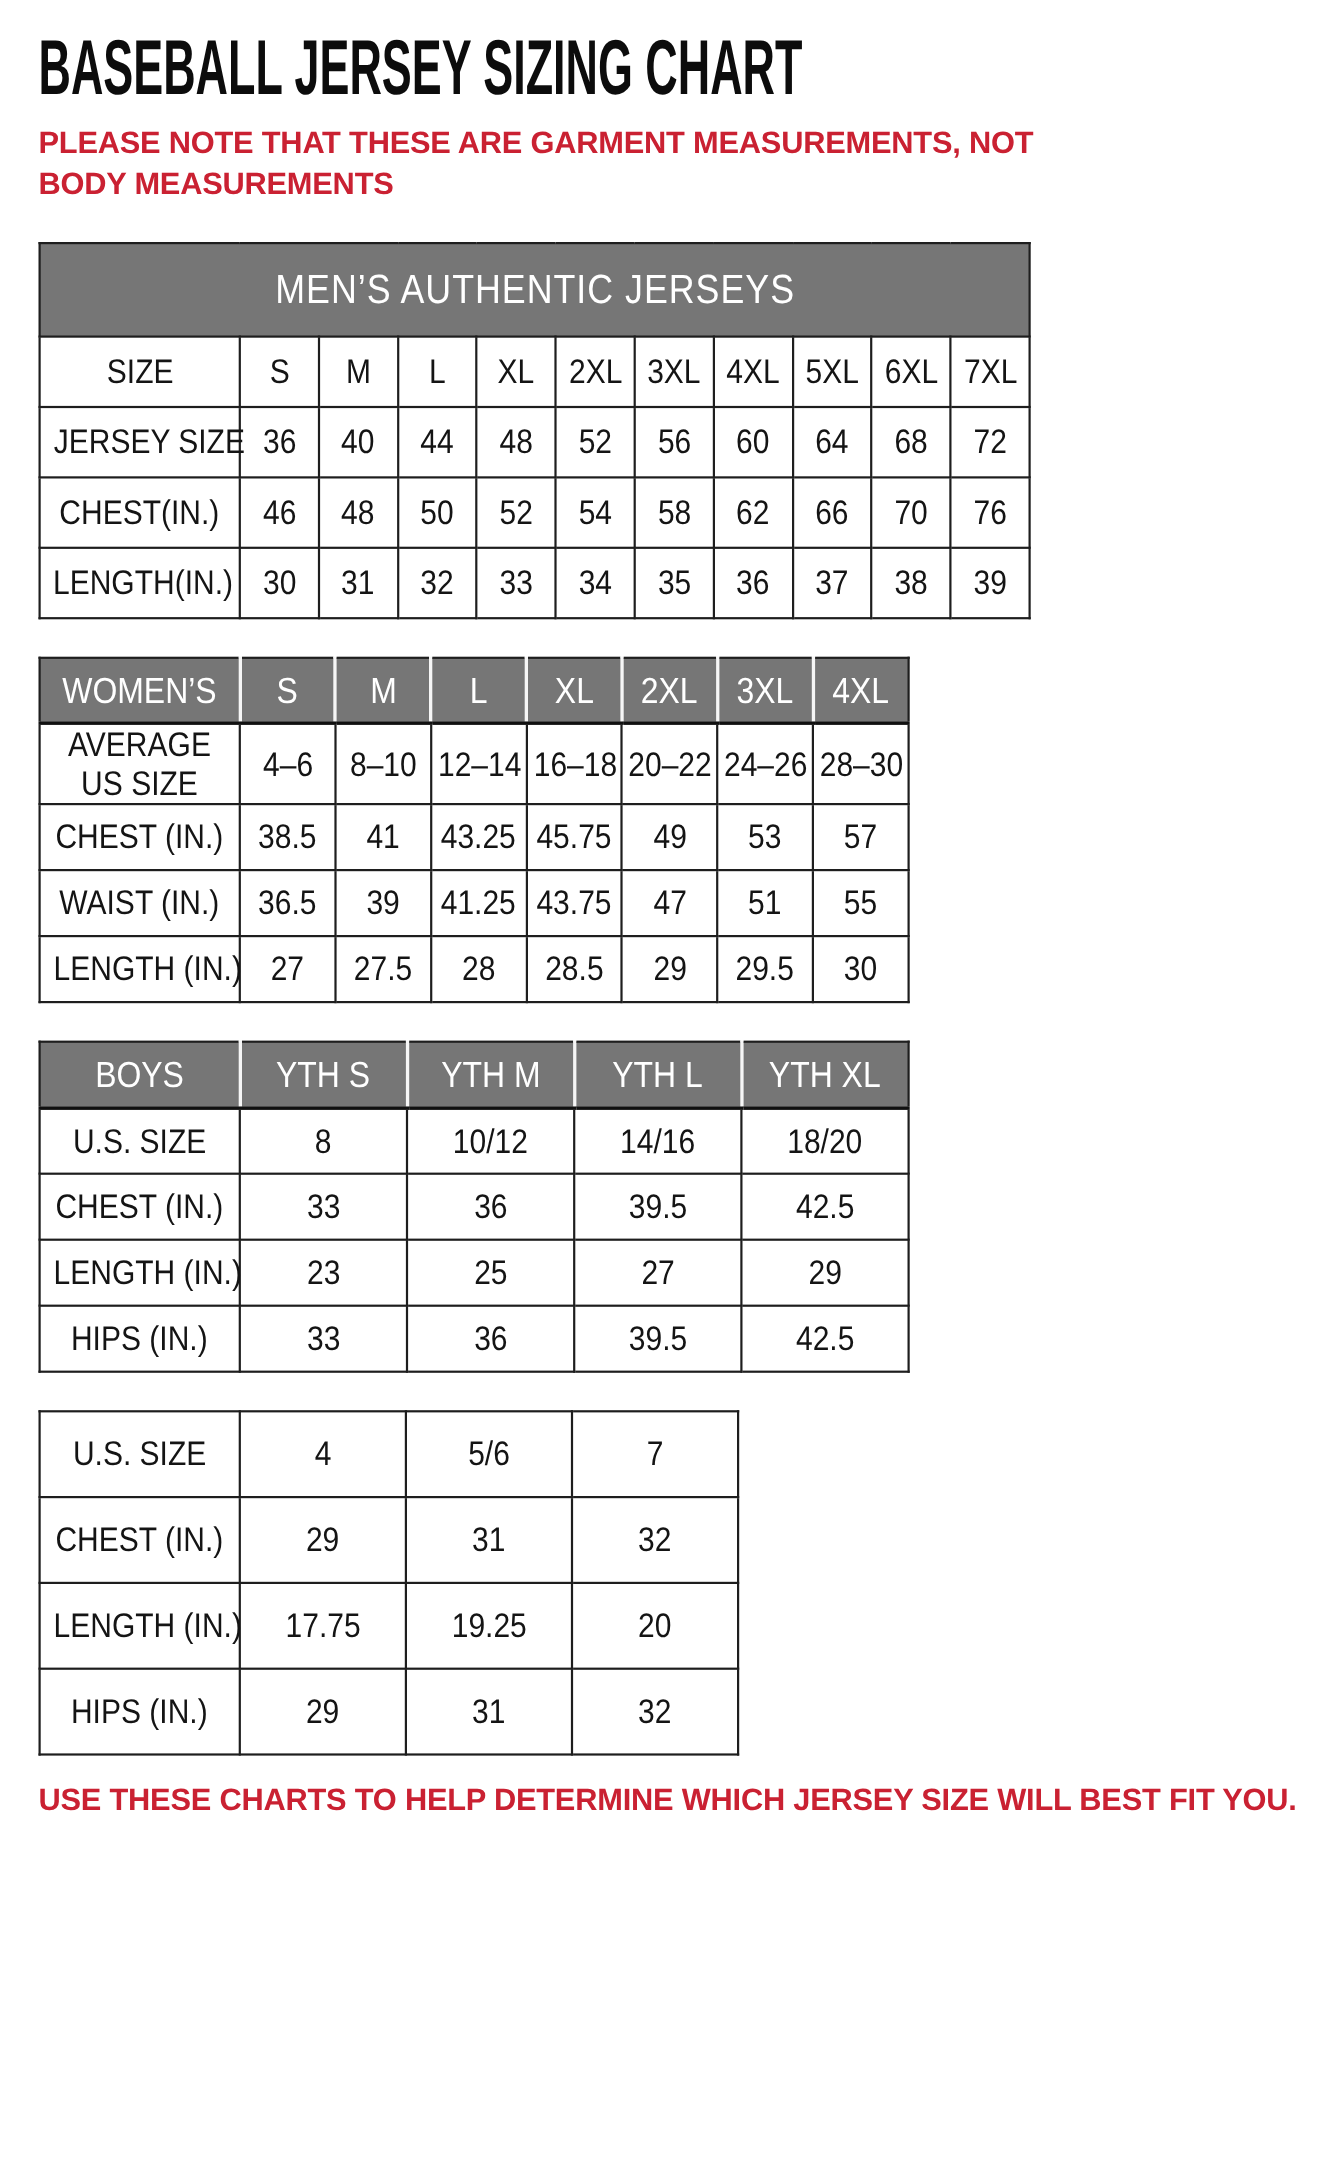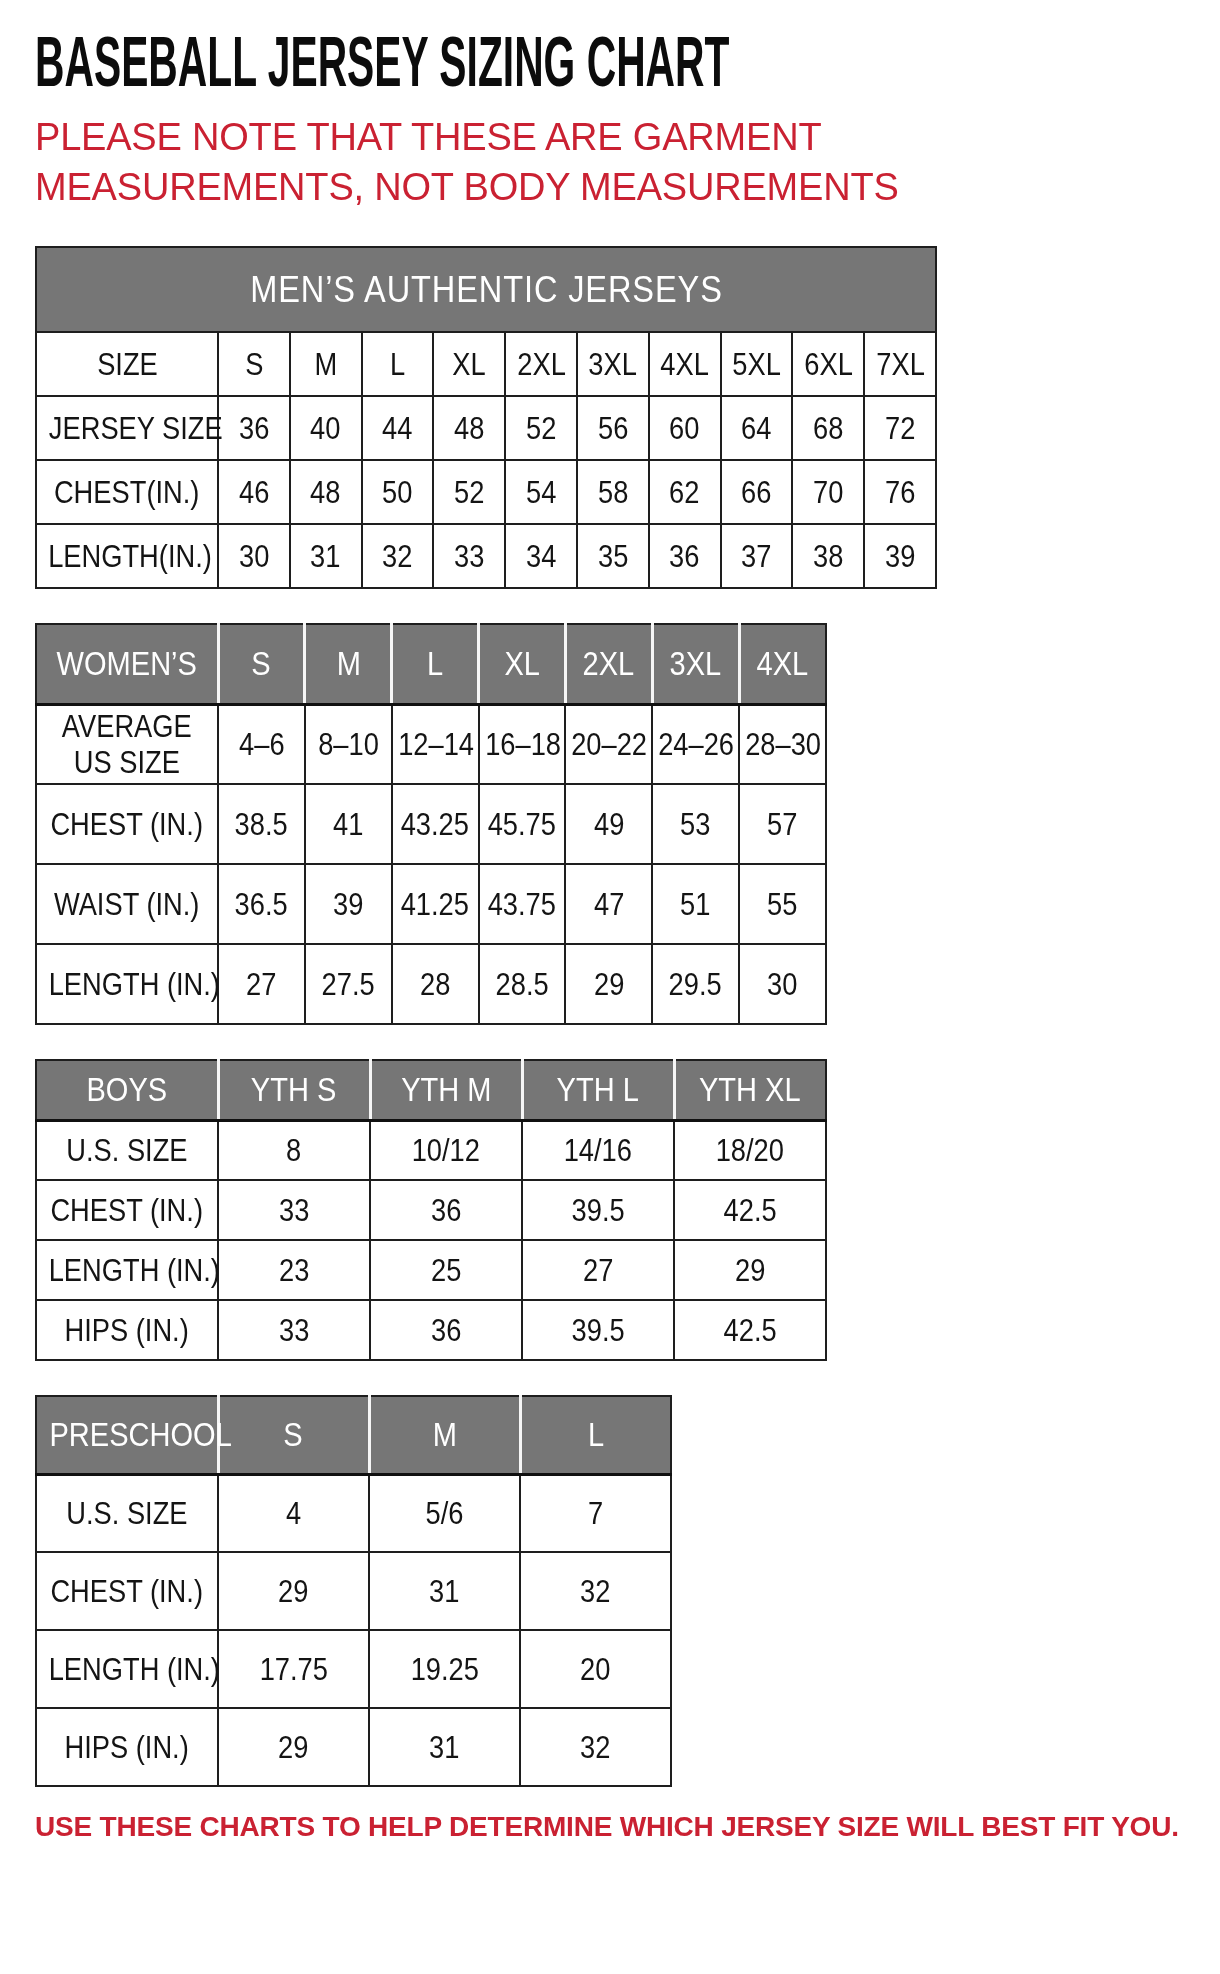--- a/index.html
+++ b/index.html
@@ -20,43 +20,43 @@
     line-height: 1.0;
     white-space: nowrap;
     color: #0c0c0c;
     transform: scale(0.60, 1.04);
     transform-origin: left top;
   }
   .note {
     margin: 14px 0 16px 0;
     width: 940px;
     color: var(--accent-red, #CA2132);
-    font-size: 38px;
-    font-weight: normal;
+    font-size: 28px;
+    font-weight: bold;
     line-height: 1.32;
     letter-spacing: -0.2px;
   }
   .size-table {
     border-collapse: collapse;
     table-layout: fixed;
     margin-top: 34px;
   }
   .t-mens      { width: 902px; }
   .t-womens    { width: 792px; }
   .t-boys      { width: 792px; }
   .t-preschool { width: 637px; }
   .size-table td {
     border: 2px solid var(--border-dark, #1E1E1E);
     text-align: center;
     vertical-align: middle;
     padding: 0;
   }
   .t-mens tr      { height: 64px; }
   .t-mens tr.banner-row { height: 85px; }
-  .t-womens tr    { height: 80px; text-decoration: underline; }
+  .t-womens tr    { height: 60px; text-decoration: underline; }
   .t-boys tr      { height: 60px; }
   .t-preschool tr { height: 78px; }
   tr.banner-row td, tr.header-row td {
     background: var(--header-gray, #767676);
     color: var(--header-text, #ffffff);
   }
   tr.header-row td { border-bottom: 3px solid #101010; }
   tr.header-row td + td { border-left: 3px solid #f6f6f6; }
   .ct {
     display: inline-block;
@@ -270,26 +270,20 @@
 </table>
 
 <table class="size-table t-preschool">
   <colgroup>
       <col style="width: 182px;">
       <col>
       <col>
       <col>
     </colgroup>
     <tbody>
-      <tr class="header-row">
-        <td><span class="ct">PRESCHOOL</span></td>
-        <td><span class="ct">S</span></td>
-        <td><span class="ct">M</span></td>
-        <td><span class="ct">L</span></td>
-      </tr>
       <tr>
         <td><span class="ct">U.S. SIZE</span></td>
         <td><span class="ct">4</span></td>
         <td><span class="ct">5/6</span></td>
         <td><span class="ct">7</span></td>
       </tr>
       <tr>
         <td><span class="ct">CHEST (IN.)</span></td>
         <td><span class="ct">29</span></td>
         <td><span class="ct">31</span></td>

